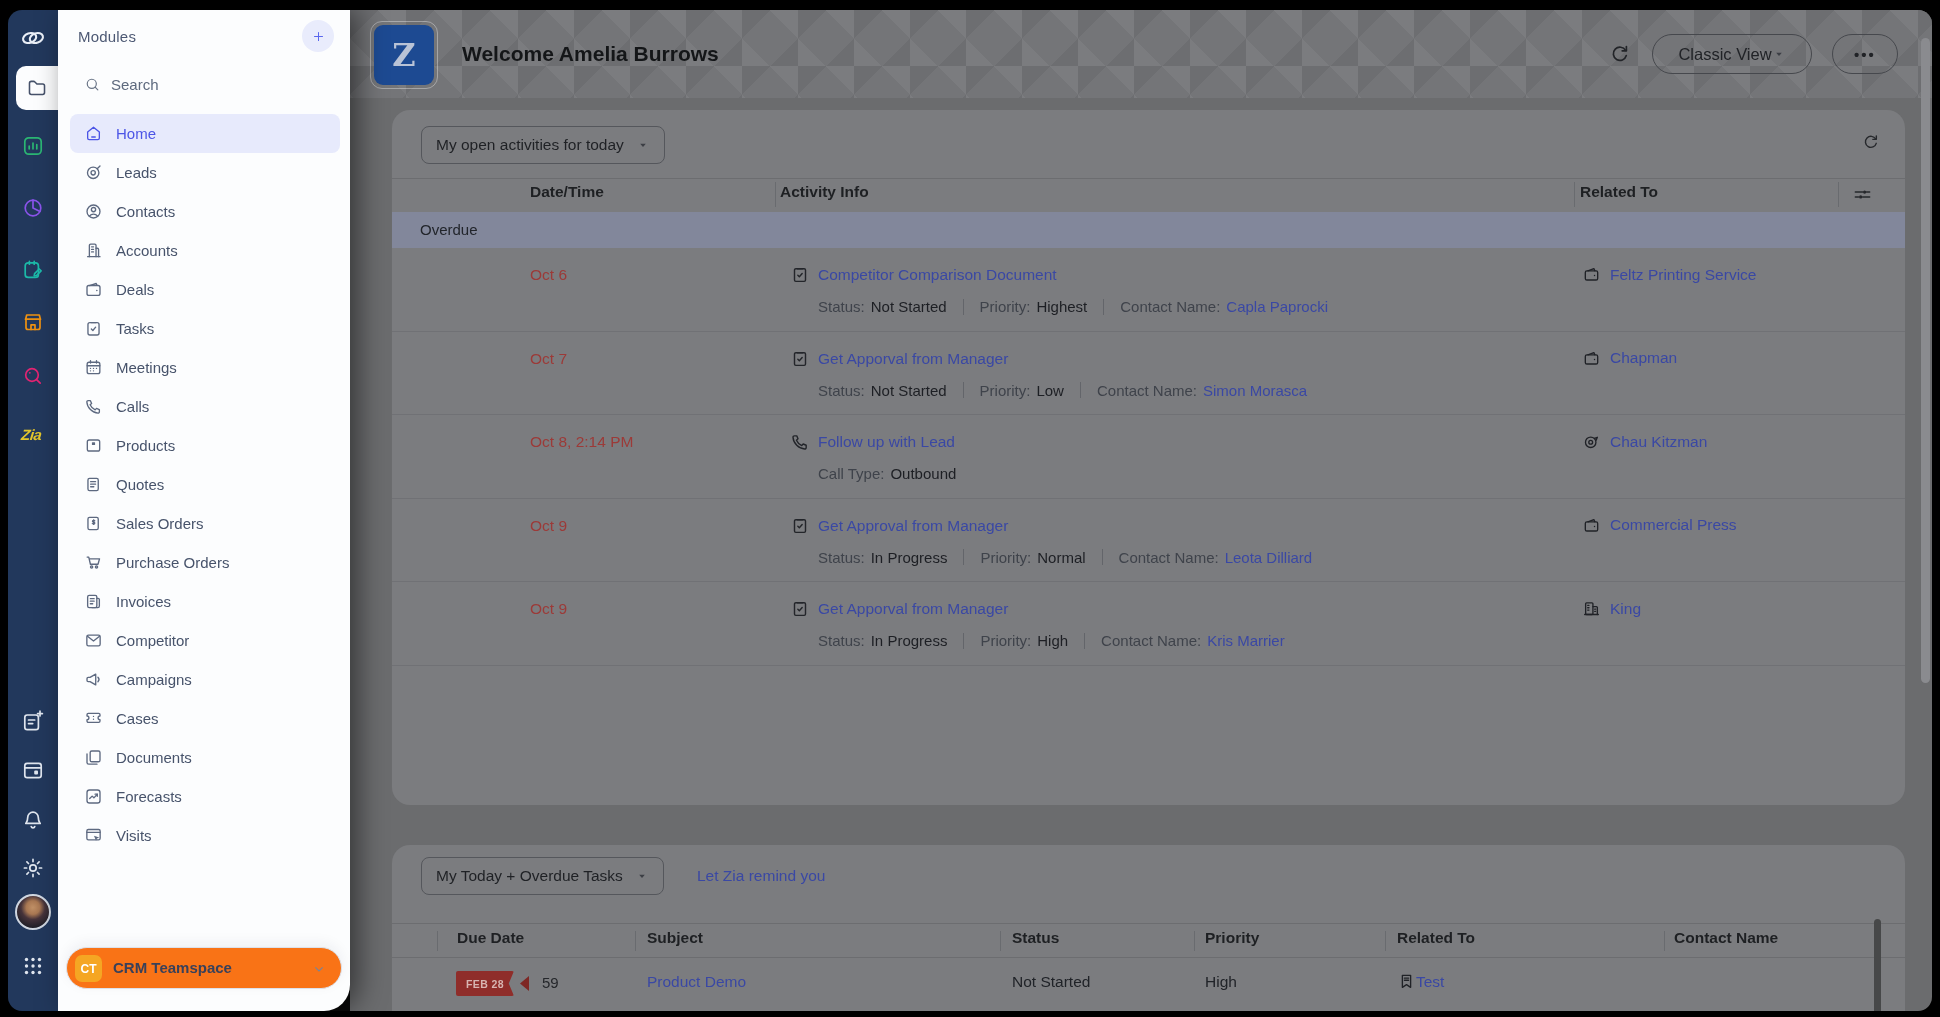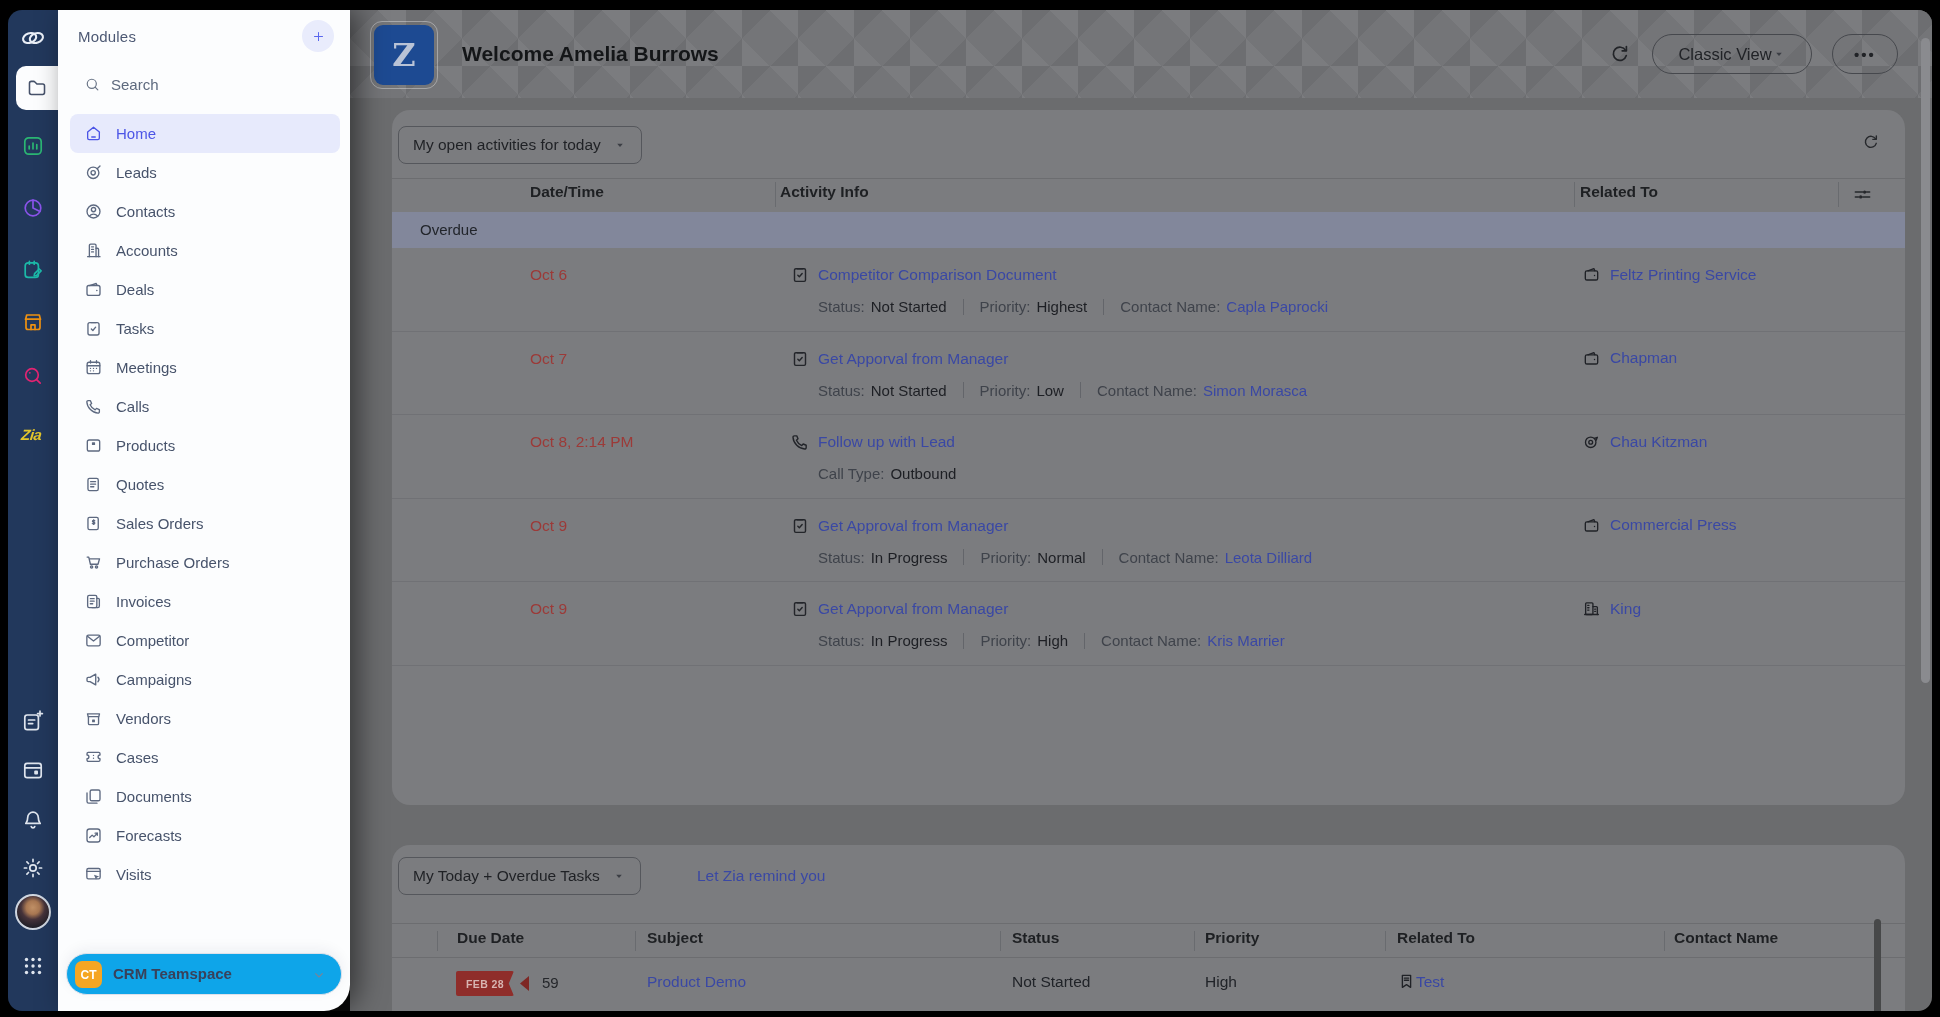--- a/index.html
+++ b/index.html
@@ -26,21 +26,21 @@
   .sb-title{ position:absolute; left:20px; top:18px; font-size:15px; color:#4d5974; letter-spacing:.2px; }
   .sb-plus{ position:absolute; right:16px; top:10px; width:32px; height:32px; border-radius:50%; background:#e9ecfc; color:#5a67ee; display:flex; align-items:center; justify-content:center; cursor:pointer; }
   .sb-plus [data-icon]{ width:15px; height:15px; }
   .sb-search{ position:absolute; top:66px; left:26px; display:flex; gap:10px; align-items:center; color:#5e6a7e; font-size:15px; cursor:pointer; }
   .sch-ic{ width:17px; height:17px; color:#6a7587; }
   #side-list{ position:absolute; top:104px; left:12px; right:10px; bottom:0; overflow:hidden; }
   .side-item{ display:flex; align-items:center; gap:13px; height:39px; padding-left:14px; border-radius:8px; font-size:15px; color:#47536b; cursor:pointer; }
   .side-item.active{ background:var(--c-sidebar-active-bg); color:var(--c-sidebar-active); }
   .side-ic{ width:19px; height:19px; color:#5d6980; flex:none; }
   .side-item.active .side-ic{ color:var(--c-sidebar-active); }
-  .teamspace{ position:absolute; left:8px; right:8px; bottom:16px; height:42px; background:#0ea5e9; border:1px solid #dde1ea; border-radius:22px; box-shadow:0 -4px 14px rgba(25,35,70,.06); z-index:6; cursor:pointer; }
+  .teamspace{ position:absolute; left:8px; right:8px; bottom:22px; height:42px; background:#f97316; border:1px solid #dde1ea; border-radius:22px; box-shadow:0 -4px 14px rgba(25,35,70,.06); z-index:6; cursor:pointer; }
   .ts-badge{ position:absolute; left:8px; top:7px; width:27px; height:27px; border-radius:7px; background:var(--c-teamspace-orange); color:#fff; font-size:12px; font-weight:700; display:flex; align-items:center; justify-content:center; }
   .ts-label{ position:absolute; left:46px; top:11px; font-size:15px; font-weight:600; color:#39415a; }
   .ts-chev{ position:absolute; right:14px; top:13px; width:16px; height:16px; color:#7a8497; }
 
   
   .main{ position:absolute; left:342px; top:0; right:0; bottom:0; background:#6b6c6e; }
   .main-header{ position:absolute; left:0; right:0; top:0; height:88px;
     background-color:#747578;
     background-image:
       linear-gradient(45deg, rgba(255,255,255,.05) 25%, transparent 25%, transparent 75%, rgba(255,255,255,.05) 75%),
@@ -52,21 +52,21 @@
   .page-title{ position:absolute; left:112px; top:32px; font-size:21px; font-weight:700; color:#141618; }
   .hdr-refresh{ position:absolute; right:300px; top:32px; width:24px; height:24px; color:#222428; cursor:pointer; }
   .hdr-btn{ position:absolute; top:24px; height:40px; border:1px solid #46484d; border-radius:20px; display:flex; align-items:center; justify-content:center; color:#212327; font-size:16.5px; cursor:pointer;text-align:center; }
   .btn-view{ right:120px; width:160px; }
   .btn-more{ right:34px; width:66px; font-size:15px; letter-spacing:2px; font-weight:700; }
   .caret{ width:14px; height:14px; color:#3c3f45; }
 
   .panel{ position:absolute; left:42px; width:1513px; background:#7b7c7f; border-radius:18px; }
   #panel-activities{ top:100px; height:695px; }
   #panel-tasks{ top:835px; height:260px; }
-  .filter-btn{ position:absolute; left:6px; display:flex; align-items:center; gap:12px; height:38px; padding:0 14px; border:1px solid #55575c; border-radius:8px; color:#1f2125; font-size:15.5px; cursor:pointer;justify-content:center; }
+  .filter-btn{ position:absolute; left:29px; display:flex; align-items:center; gap:12px; height:38px; padding:0 14px; border:1px solid #55575c; border-radius:8px; color:#1f2125; font-size:15.5px; cursor:pointer;justify-content:center; }
   #panel-activities .filter-btn{ top:16px; }
   #panel-tasks .filter-btn{ top:12px; }
   .p-refresh{ position:absolute; right:24px; top:22px; width:20px; height:20px; color:#26282c; cursor:pointer; }
   .hline{ position:absolute; left:0; right:0; height:1px; background:#6c6d70; }
   .vline{ position:absolute; width:1px; background:#696b6f; }
   .hcell{ position:absolute; font-size:15.5px; font-weight:700; color:#1e2023; }
   .cols-icon{ position:absolute; left:1460px; top:74px; width:21px; height:21px; color:#26282c; cursor:pointer; }
 
   .overdue-bar{ position:absolute; left:0; right:0; top:102px; height:36px; background:var(--c-overdue-row); color:#22252b; font-size:15px; line-height:36px; padding-left:28px; font-weight:500; }
 
@@ -356,30 +356,20 @@
     <span class="side-lbl">Competitor</span>
   </div>
         <div class="side-item">
     <span class="side-ic" data-icon="campaigns">
             <svg viewBox="0 0 24 24" fill="none" stroke="currentColor" stroke-width="1.7" stroke-linecap="round" stroke-linejoin="round">
               <path d="M14.8 5.2 7.6 9.4H5.2a1.4 1.4 0 0 0-1.4 1.4v2.4a1.4 1.4 0 0 0 1.4 1.4h2.4l7.2 4.2z"></path>
               <path d="M17.6 9.2a4 4 0 0 1 0 5.6"></path>
             </svg>
           </span>
     <span class="side-lbl">Campaigns</span>
-  </div>
-        <div class="side-item">
-    <span class="side-ic" data-icon="vendors">
-            <svg viewBox="0 0 24 24" fill="none" stroke="currentColor" stroke-width="1.7" stroke-linecap="round" stroke-linejoin="round">
-              <path d="M4.4 6.2h15.2l-.9 3.4H5.3z"></path>
-              <path d="M5.6 9.6v8.6a1.6 1.6 0 0 0 1.6 1.6h9.6a1.6 1.6 0 0 0 1.6-1.6V9.6"></path>
-              <rect x="10.2" y="13.4" width="3.6" height="3.4" rx="0.5" fill="currentColor" stroke="none"></rect>
-            </svg>
-          </span>
-    <span class="side-lbl">Vendors</span>
   </div>
         <div class="side-item">
     <span class="side-ic" data-icon="cases">
             <svg viewBox="0 0 24 24" fill="none" stroke="currentColor" stroke-width="1.7" stroke-linecap="round" stroke-linejoin="round">
               <path d="M3.8 8.8V7.2a1.6 1.6 0 0 1 1.6-1.6h13.2a1.6 1.6 0 0 1 1.6 1.6v1.6a2.4 2.4 0 0 0 0 4.8v1.6a1.6 1.6 0 0 1-1.6 1.6H5.4a1.6 1.6 0 0 1-1.6-1.6v-1.6a2.4 2.4 0 0 0 0-4.8z"></path>
               <path d="M12 9.4v.01M12 13v.01"></path>
             </svg>
           </span>
     <span class="side-lbl">Cases</span>
   </div>

